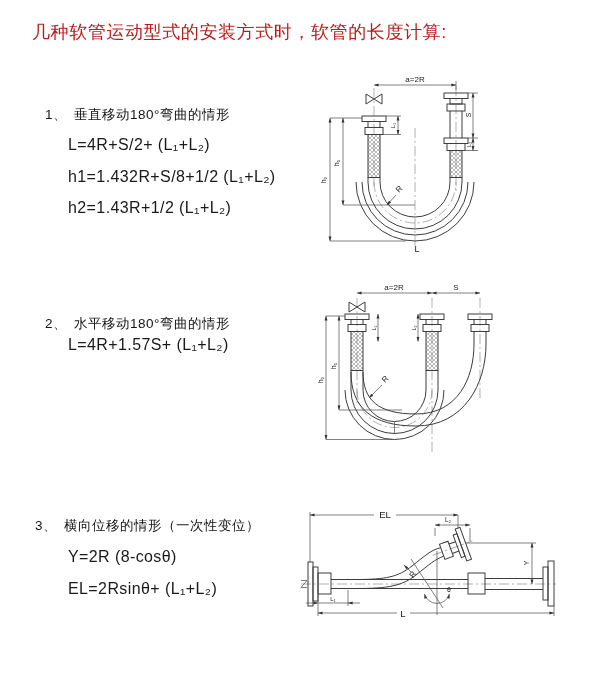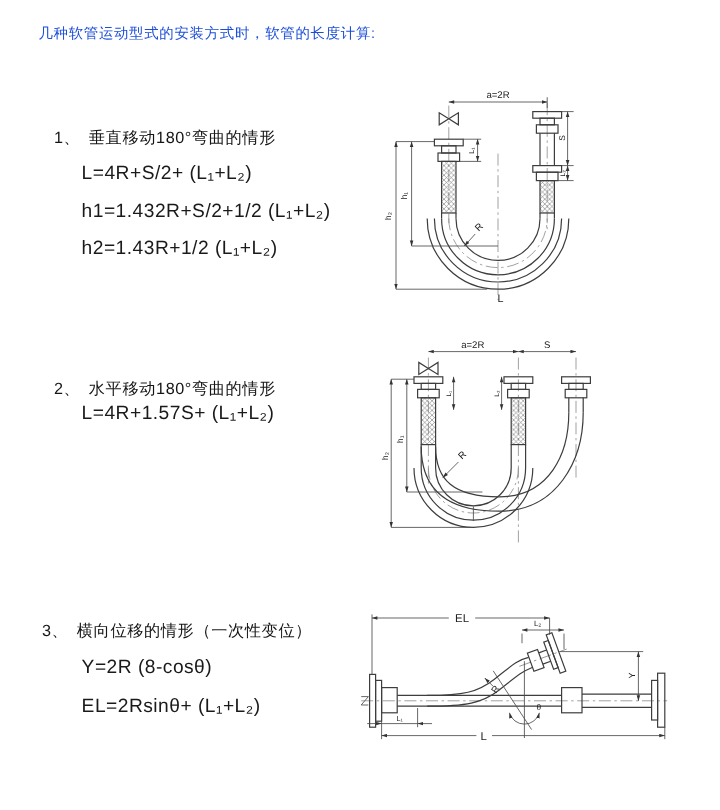--- a/index.html
+++ b/index.html
@@ -1,19 +1,19 @@
 <!DOCTYPE html>
 <html><head>
 <meta charset="utf-8">
 <style>
   html,body{margin:0;padding:0;}
   body{width:600px;height:675px;background:#ffffff;position:relative;overflow:hidden;
        font-family:"Liberation Sans",sans-serif;color:#1c1c1c;}
   .abs{position:absolute;}
-  .title{font-size:12px;letter-spacing:0.6px;color:#1d4ed8;}
+  .title{font-size:18px;letter-spacing:0.6px;color:#b91c1c;}
   .sec-head{font-size:13.5px;letter-spacing:0.5px;color:#151515;white-space:nowrap;}
   .sec-head .num{margin-right:7px;}
   .formulas{font-size:16px;letter-spacing:0.4px;color:#1a1a1a;}
   .formulas .f{height:31.5px;line-height:31.5px;white-space:nowrap;}
   svg{position:absolute;overflow:visible;}
   .ln{fill:none;stroke:#3d3d3d;stroke-width:1;}
   rect.ln{fill:none;}
   .br{fill:url(#hatch);stroke:#3d3d3d;stroke-width:1;}
   .dim{fill:none;stroke:#4a4a4a;stroke-width:0.7;}
   .cl{fill:none;stroke:#8f8f8f;stroke-width:0.7;stroke-dasharray:10 3 2 3;}
@@ -36,21 +36,21 @@
   </defs>
 </svg>
 
 <div class="abs title" style="left:32px;top:20px">几种软管运动型式的安装方式时，软管的长度计算:</div>
 
 <div class="abs sec-head" style="left:45px;top:106px">
   <span class="num">1、</span><span>垂直移动180°弯曲的情形</span>
 </div>
 <div class="abs formulas" style="left:68px;top:129px">
   <div class="f">L=4R+S/2+ (L₁+L₂)</div>
-  <div class="f">h1=1.432R+S/2+1/2 (L₁+L₂)</div>
+  <div class="f">h1=1.432R+S/8+1/2 (L₁+L₂)</div>
   <div class="f">h2=1.43R+1/2 (L₁+L₂)</div>
 </div>
 
 <svg style="left:310px;top:70px" width="280" height="200" viewBox="0 0 280 200">
   <g>
     <path class="cl" d="M64,18 V116 M146,16 V122 M105,58 V180"></path>
     <path class="cl" d="M64,112 A41,41 0 0 0 146,112"></path>
   </g>
   <g>
     <path class="ln" d="M56,24 L56,34 L64,29 Z M72,24 L72,34 L64,29 Z"></path>

